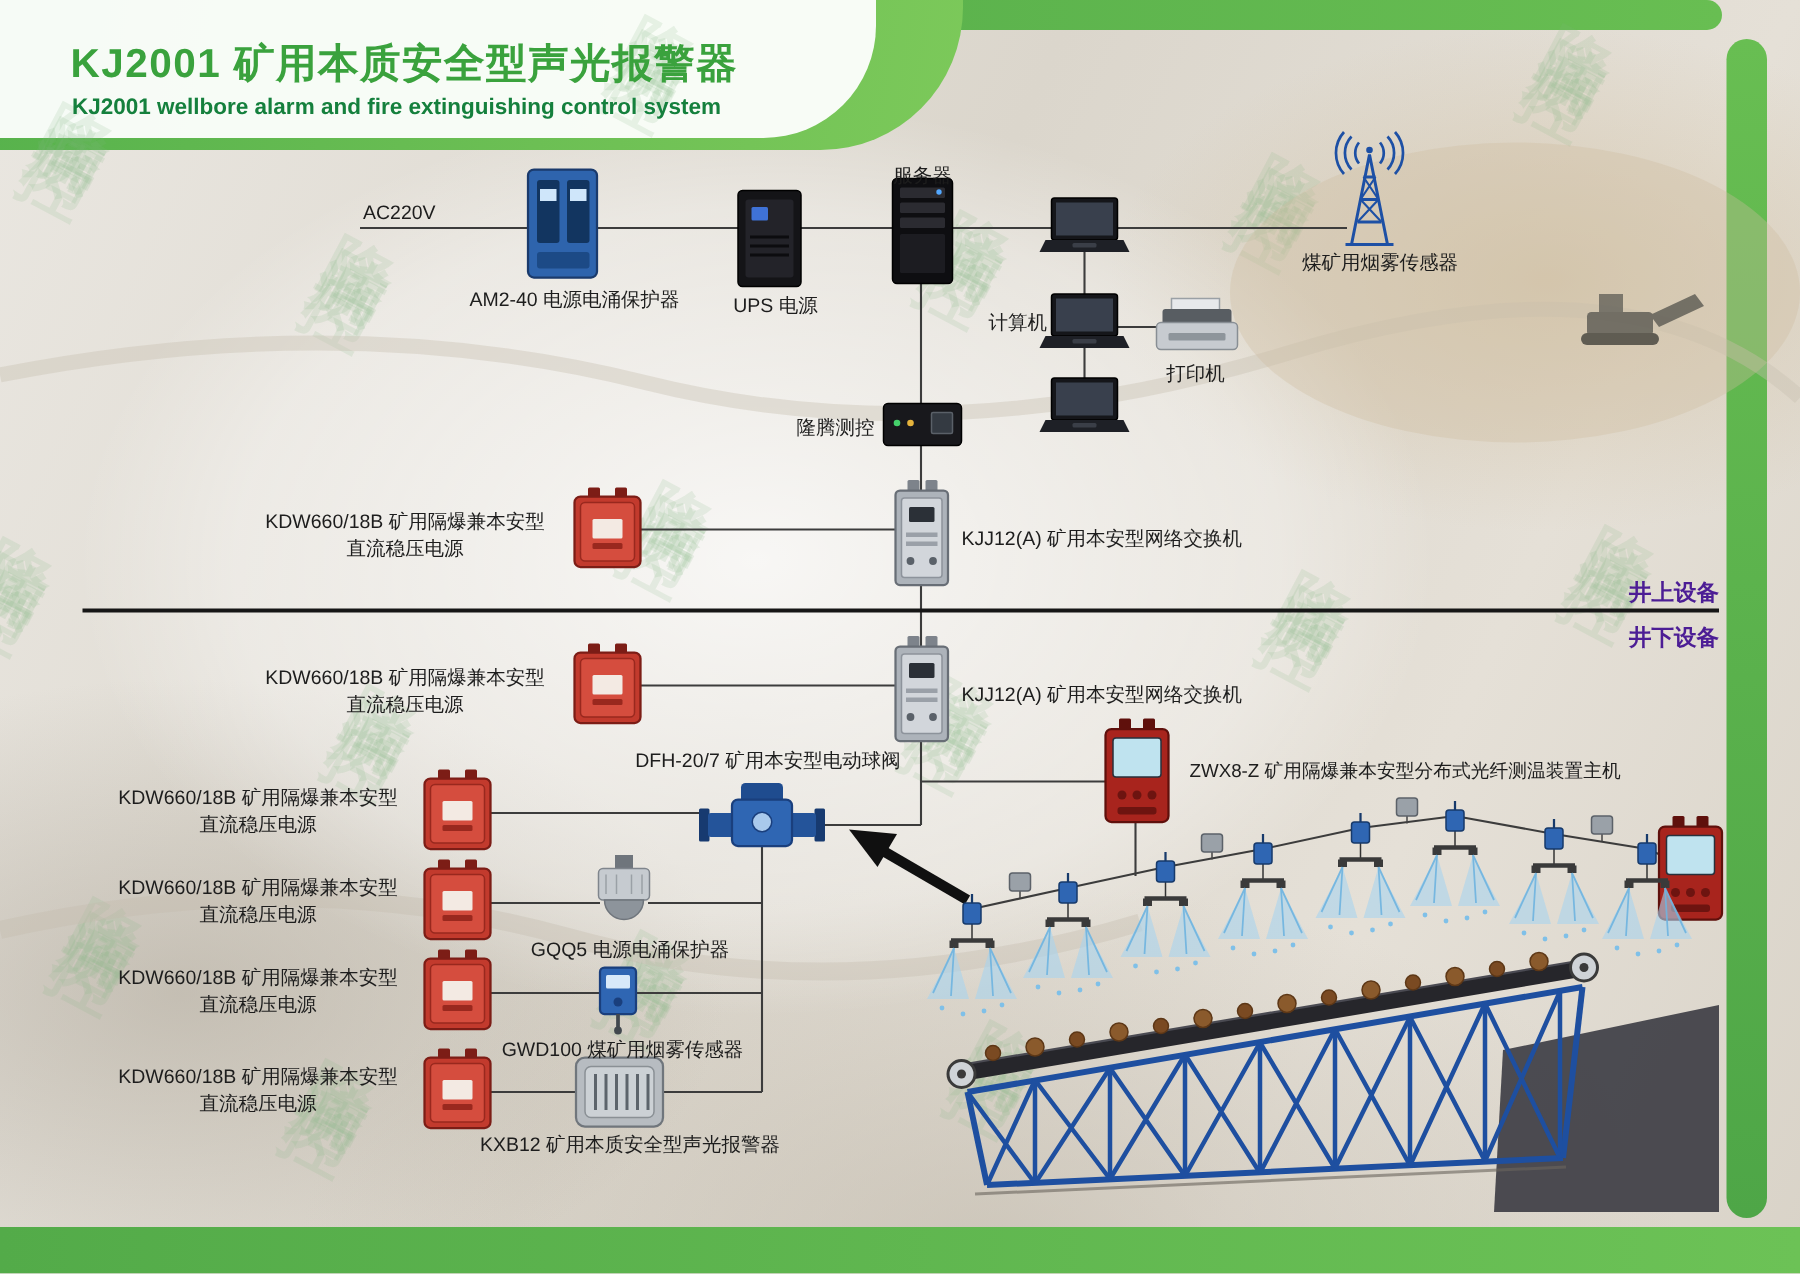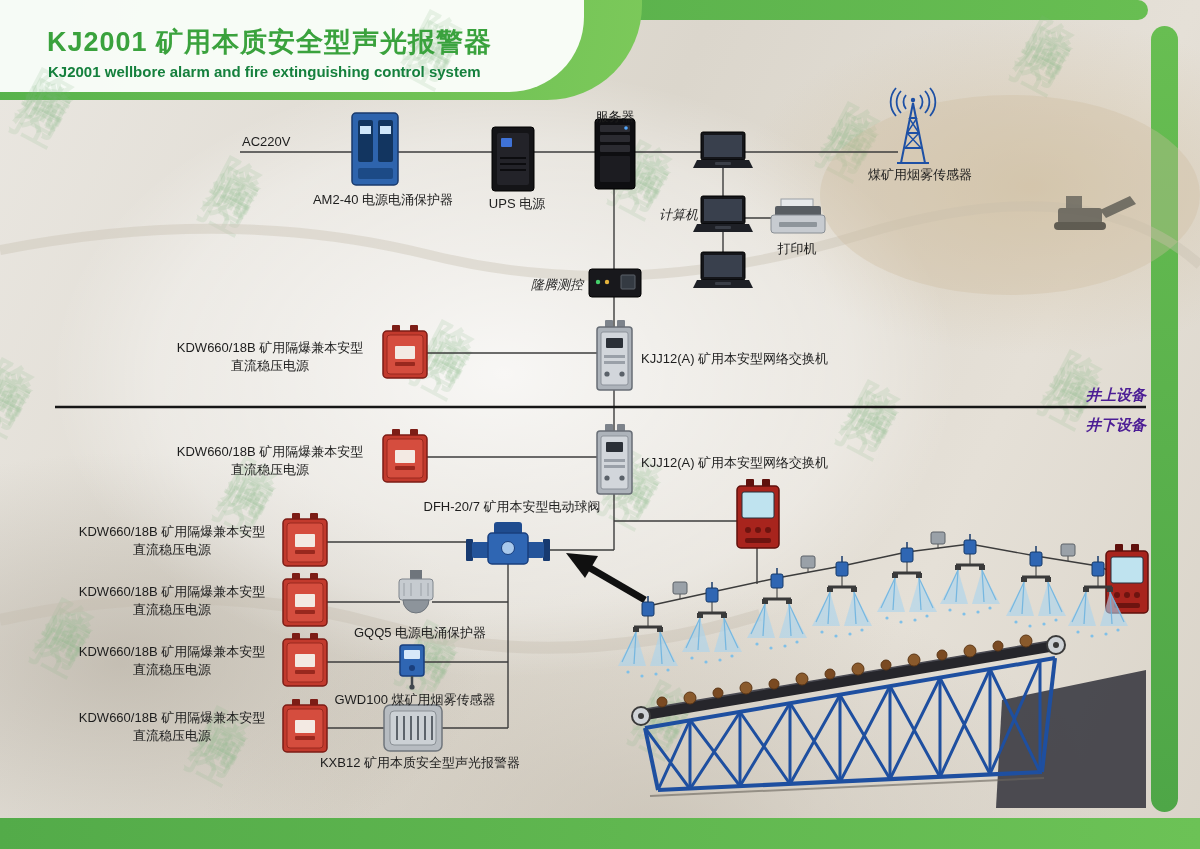--- a/index.html
+++ b/index.html
@@ -31,21 +31,21 @@
   .subtitle { position:absolute; left:48px; top:63px; z-index:6; font-size:15px; font-weight:600; color:#15803d; white-space:nowrap; }
 
   .wm { position:absolute; z-index:3; writing-mode:vertical-rl; text-orientation:upright;
         font-size:46px; font-weight:bold; letter-spacing:10px; color:rgba(125,182,125,.15);
         transform:rotate(28deg); pointer-events:none; white-space:nowrap; }
 
   svg.diagram { position:absolute; left:0; top:0; z-index:4; }
 
   .lbl { position:absolute; z-index:5; font-size:13px; color:#1d1d1d; white-space:nowrap; }
   .ctr { transform:translateX(-50%); }
-  .rgt { transform:translateX(-100%);font-style:italic; }
+  .rgt { transform:translateX(-100%); }
   .bld { font-size:15px; font-weight:bold; color:#4c1d95; }
   .sm  { font-size:12.5px; }
 </style>
 </head>
 <body>
 
 <div id="stage">
 
   <div class="bg"></div>
   <div class="haze"></div>
@@ -369,20 +369,21 @@
   <div class="lbl" style="left:641px;top:350px">KJJ12(A) 矿用本安型网络交换机</div>
 
   <div class="lbl bld rgt" style="left:1146px;top:386px">井上设备</div>
   <div class="lbl bld rgt" style="left:1146px;top:416px">井下设备</div>
 
   <div class="lbl ctr" style="left:270px;top:443px">KDW660/18B 矿用隔爆兼本安型</div>
   <div class="lbl ctr" style="left:270px;top:461px">直流稳压电源</div>
   <div class="lbl" style="left:641px;top:454px">KJJ12(A) 矿用本安型网络交换机</div>
 
   <div class="lbl ctr" style="left:512px;top:498px">DFH-20/7 矿用本安型电动球阀</div>
+  <div class="lbl sm" style="left:793px;top:506px">ZWX8-Z 矿用隔爆兼本安型分布式光纤测温装置主机</div>
 
   <div class="lbl ctr" style="left:172px;top:523px">KDW660/18B 矿用隔爆兼本安型</div>
   <div class="lbl ctr" style="left:172px;top:541px">直流稳压电源</div>
   <div class="lbl ctr" style="left:172px;top:583px">KDW660/18B 矿用隔爆兼本安型</div>
   <div class="lbl ctr" style="left:172px;top:601px">直流稳压电源</div>
   <div class="lbl ctr" style="left:172px;top:643px">KDW660/18B 矿用隔爆兼本安型</div>
   <div class="lbl ctr" style="left:172px;top:661px">直流稳压电源</div>
   <div class="lbl ctr" style="left:172px;top:709px">KDW660/18B 矿用隔爆兼本安型</div>
   <div class="lbl ctr" style="left:172px;top:727px">直流稳压电源</div>
 

